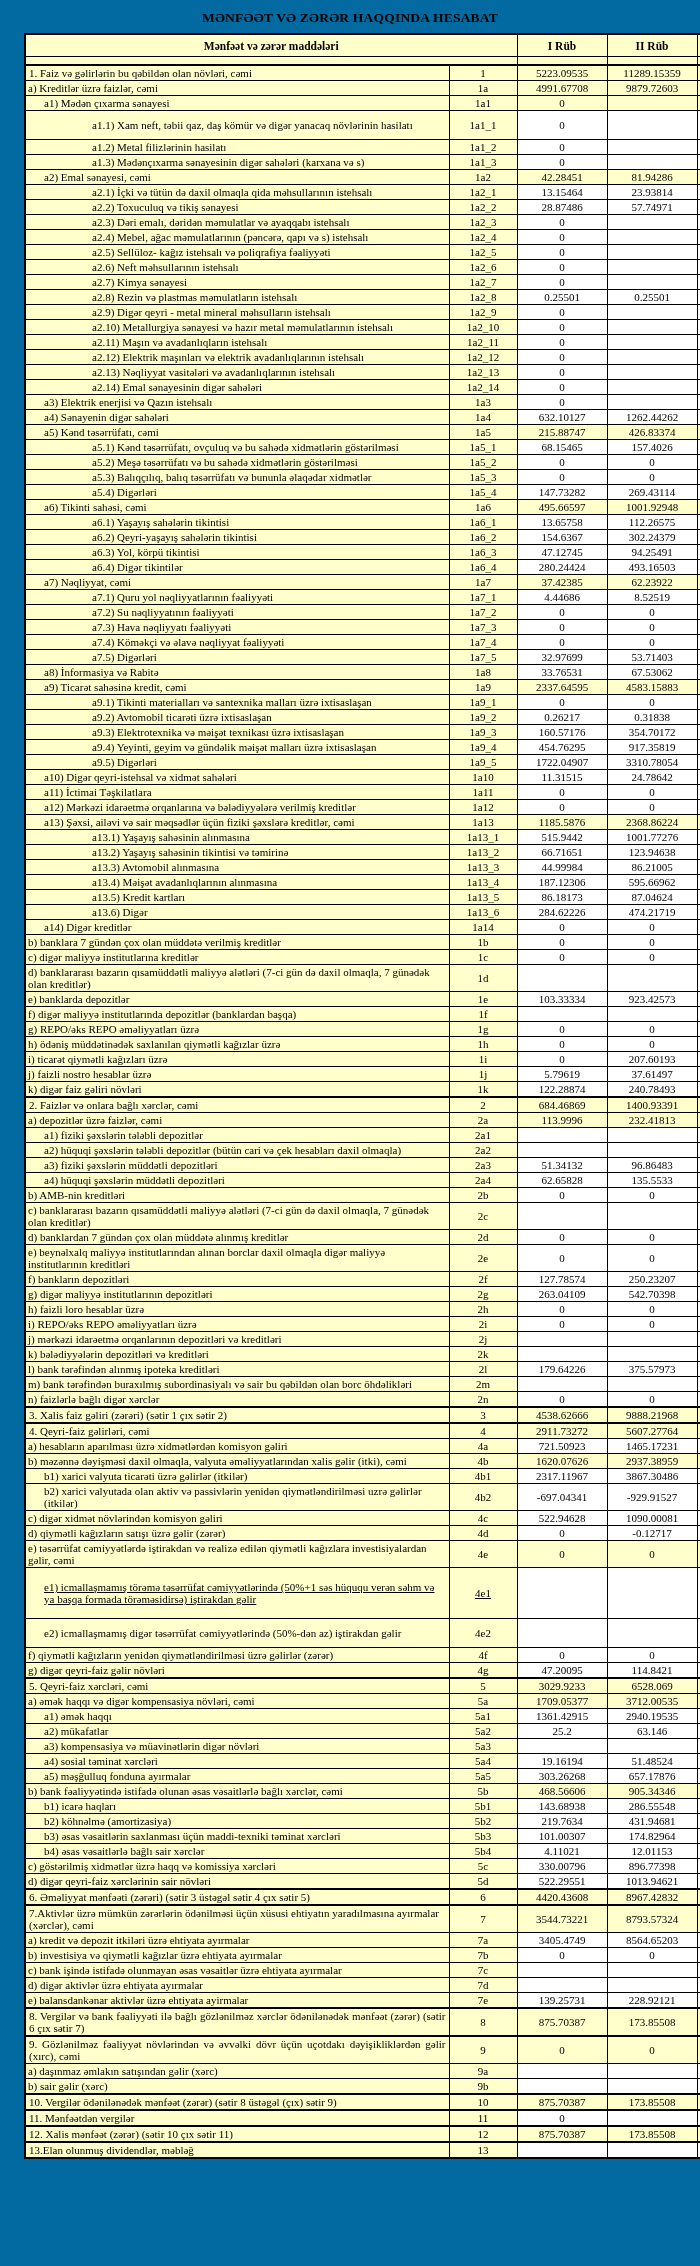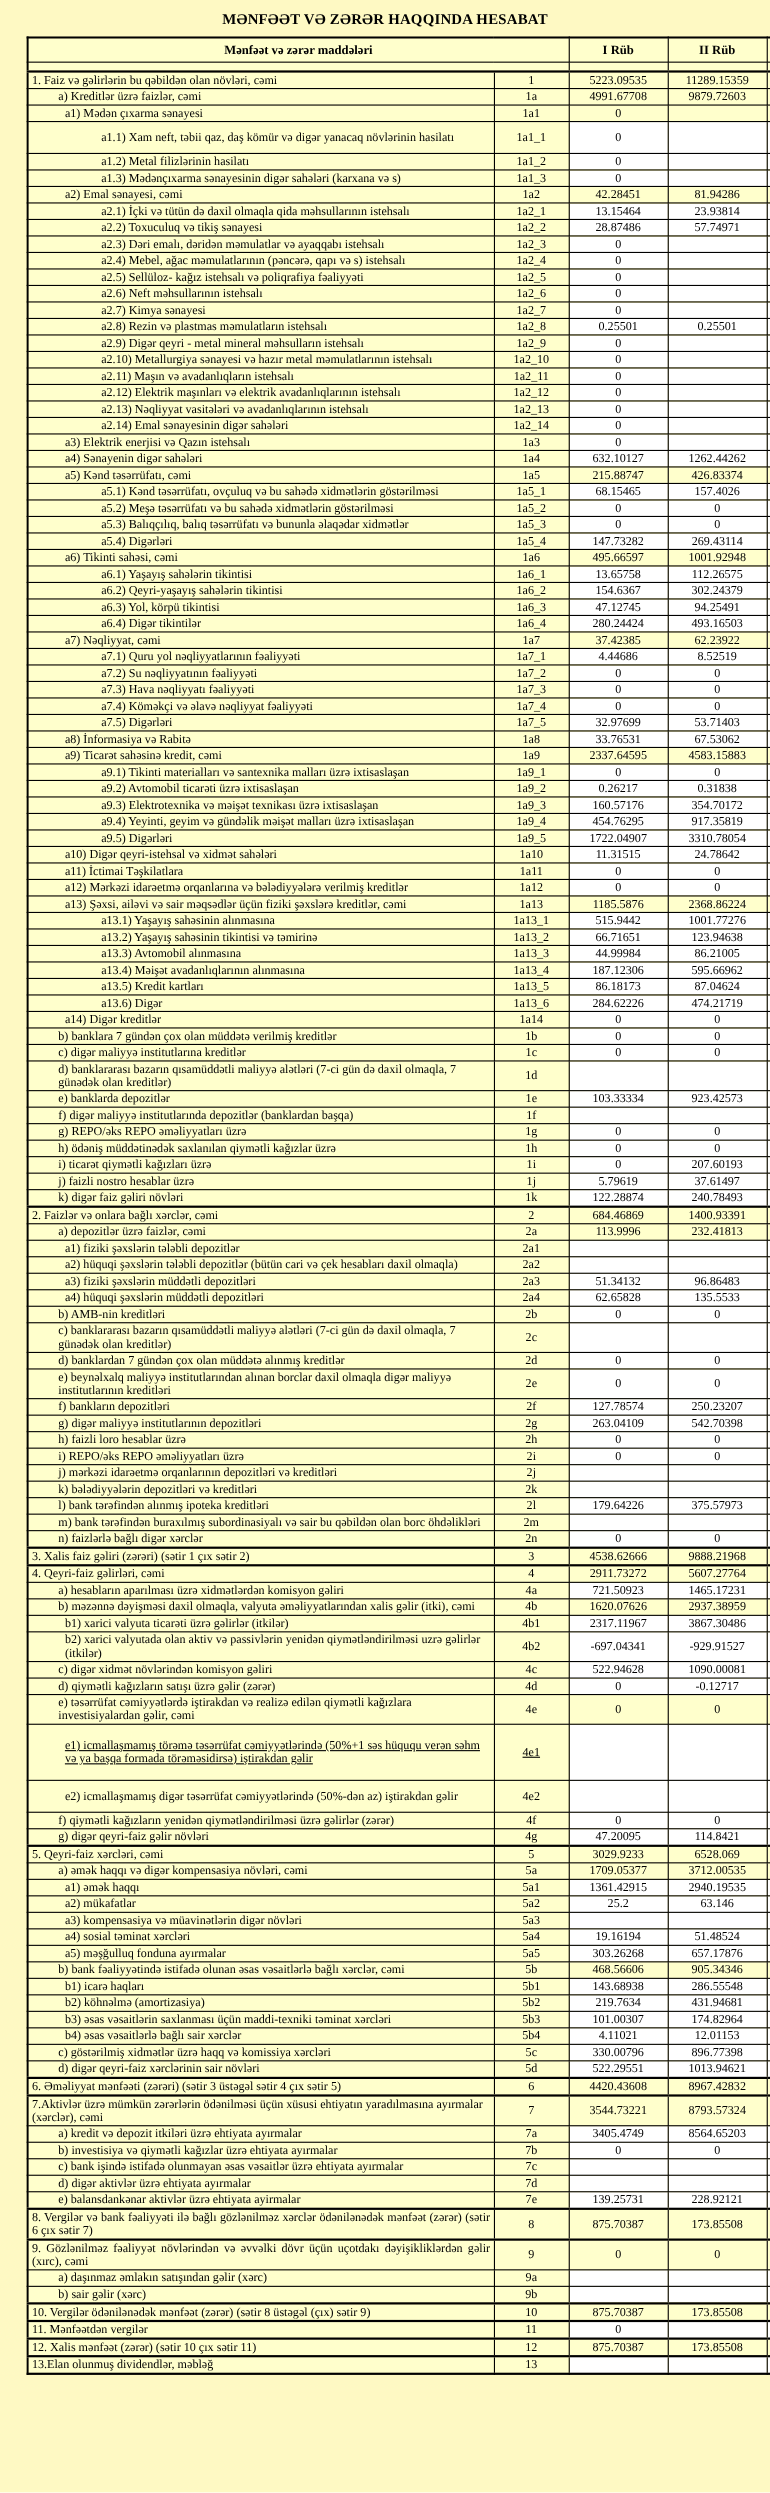--- a/index.html
+++ b/index.html
@@ -1,36 +1,36 @@
 <!DOCTYPE html>
 <html><head>
 <meta charset="utf-8">
 <style>
   html,body { margin:0; padding:0; background:#ffffff; }
   body { width:700px; font-family:"Liberation Serif","DejaVu Serif",serif; color:#000; }
-  .page { width:700px; height:2266px; overflow:hidden; background:#fef9c3; }
+  .page { width:700px; height:2266px; overflow:hidden; background:#0369a1; }
   .title { font-size:13.5px; font-weight:bold; text-align:center; margin:10px 0 7px 0; letter-spacing:.2px; }
   .tablewrap { margin-left:24px; width:688px; overflow:hidden; }
   table { border-collapse:collapse; table-layout:fixed; width:712px; border:2px solid #000; }
   col.c-label { width:424px; }
   col.c-code  { width:68px; }
   col.c-q1    { width:90px; }
   col.c-q2    { width:90px; }
   col.c-x     { width:40px; }
   th, td { border:1px solid #000; font-size:11px; line-height:12px; padding:1px 3px; vertical-align:middle; background:#fff; overflow:hidden; }
   thead th { background:#FFFFCC; font-weight:bold; font-size:11.5px; height:19px; text-align:center; }
   tr.spacer td { height:7px; padding:0; }
   td.y { background:#FFFFCC; }
   td.label { text-align:left; }
   td.code, td.val { text-align:center; }
   td.b { font-weight:normal; }
   td.just { text-align:justify; }
   td.i0 { padding-left:3px; }
-  td.i1 { padding-left:27px; }
-  td.i2 { padding-left:33px; }
+  td.i1 { padding-left:2px; }
+  td.i2 { padding-left:18px; }
   td.i3 { padding-left:66px; }
   tr.sec td { border-top:2px solid #000; }
   tr.tall td { height:26px; }
   tr.xtall td { height:48px;text-decoration:underline; }
 </style>
 </head>
 <body>
 
 <div class="page">
   <div class="title">MƏNFƏƏT VƏ ZƏRƏR HAQQINDA HESABAT</div>

